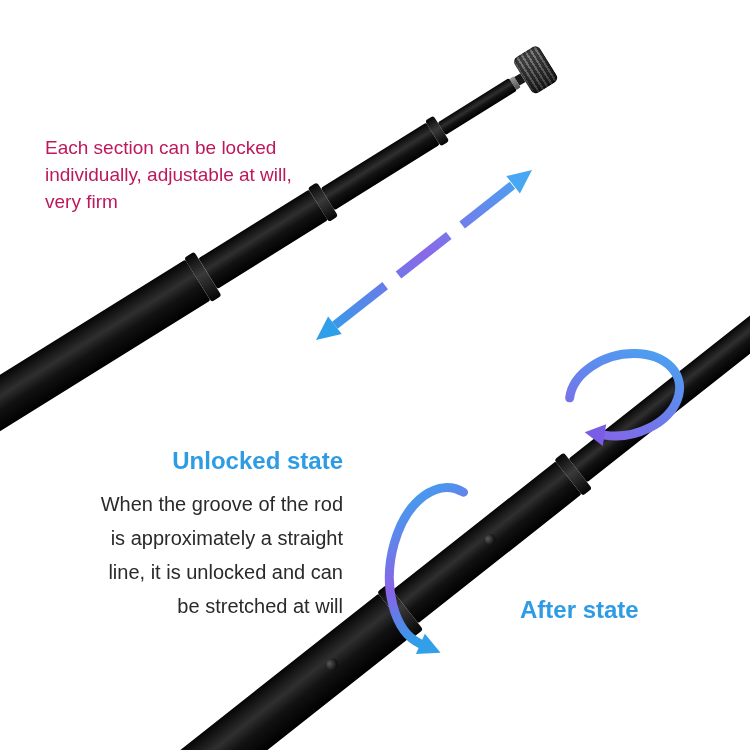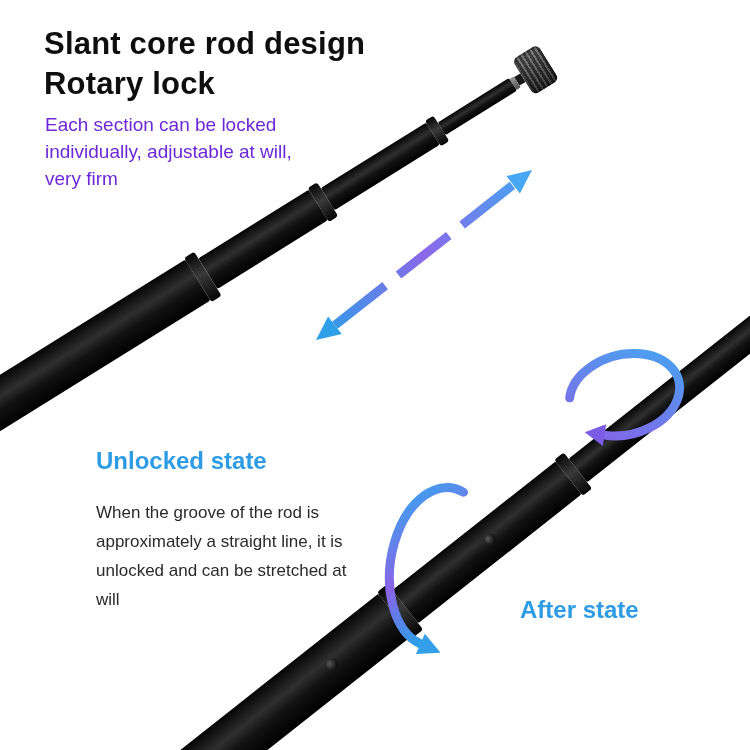--- a/index.html
+++ b/index.html
@@ -7,28 +7,28 @@
     position:relative; width:750px; height:750px; overflow:hidden;
     background:#ffffff; font-family:"Liberation Sans", sans-serif;
   }
 
   
   .title {
     position:absolute; left:44px; top:24px; z-index:3;
     font-size:31px; font-weight:700; color:#0e0e0e; line-height:1.3; letter-spacing:0.2px;
   }
   .desc {
-    position:absolute; left:45px; top:112px; width:250px; z-index:3;
-    font-size:19px; color:#6d28d9; line-height:1.42;
+    position:absolute; left:45px; top:135px; width:250px; z-index:3;
+    font-size:19px; color:#be185d; line-height:1.42;
   }
   .state-block { position:absolute; z-index:3; }
   .state-heading { font-size:24px; font-weight:700; color:#2d9ce4; }
-  .unlocked-block { left:96px; top:447px; width:255px; }
+  .unlocked-block { left:88px; top:447px; width:255px;text-align:right; }
   .unlocked-block .state-body {
-    margin-top:24px; font-size:17px; color:#2a2a2a; line-height:1.7;
+    margin-top:12px; font-size:20px; color:#2a2a2a; line-height:1.7;
   }
   .locked-block { left:520px; top:596px; width:216px; }
   .locked-block .state-body {
     margin-top:10px; font-size:13.5px; color:#2a2a2a; line-height:1.62;
   }
 
   
   .rod {
     position:absolute; display:flex; align-items:center;
     transform-origin:left center; z-index:1;
@@ -63,24 +63,20 @@
   }
 
   
   .overlay { position:absolute; left:0; top:0; z-index:2; }
 </style>
 </head>
 <body>
 
 <div class="canvas">
 
-  <div class="title">
-    <div>Slant core rod design</div>
-    <div>Rotary lock</div>
-  </div>
   <div class="desc">Each section can be locked individually, adjustable at will, very firm</div>
 
   <div class="rod rod1">
     <div class="seg" style="width:280px;height:48px"></div>
     <div class="collar" style="width:12px;height:52px"></div>
     <div class="seg" style="width:130px;height:36px"></div>
     <div class="collar" style="width:11px;height:40px"></div>
     <div class="seg" style="width:124px;height:26px"></div>
     <div class="collar" style="width:10px;height:30px"></div>
     <div class="seg" style="width:84px;height:15px"></div>

